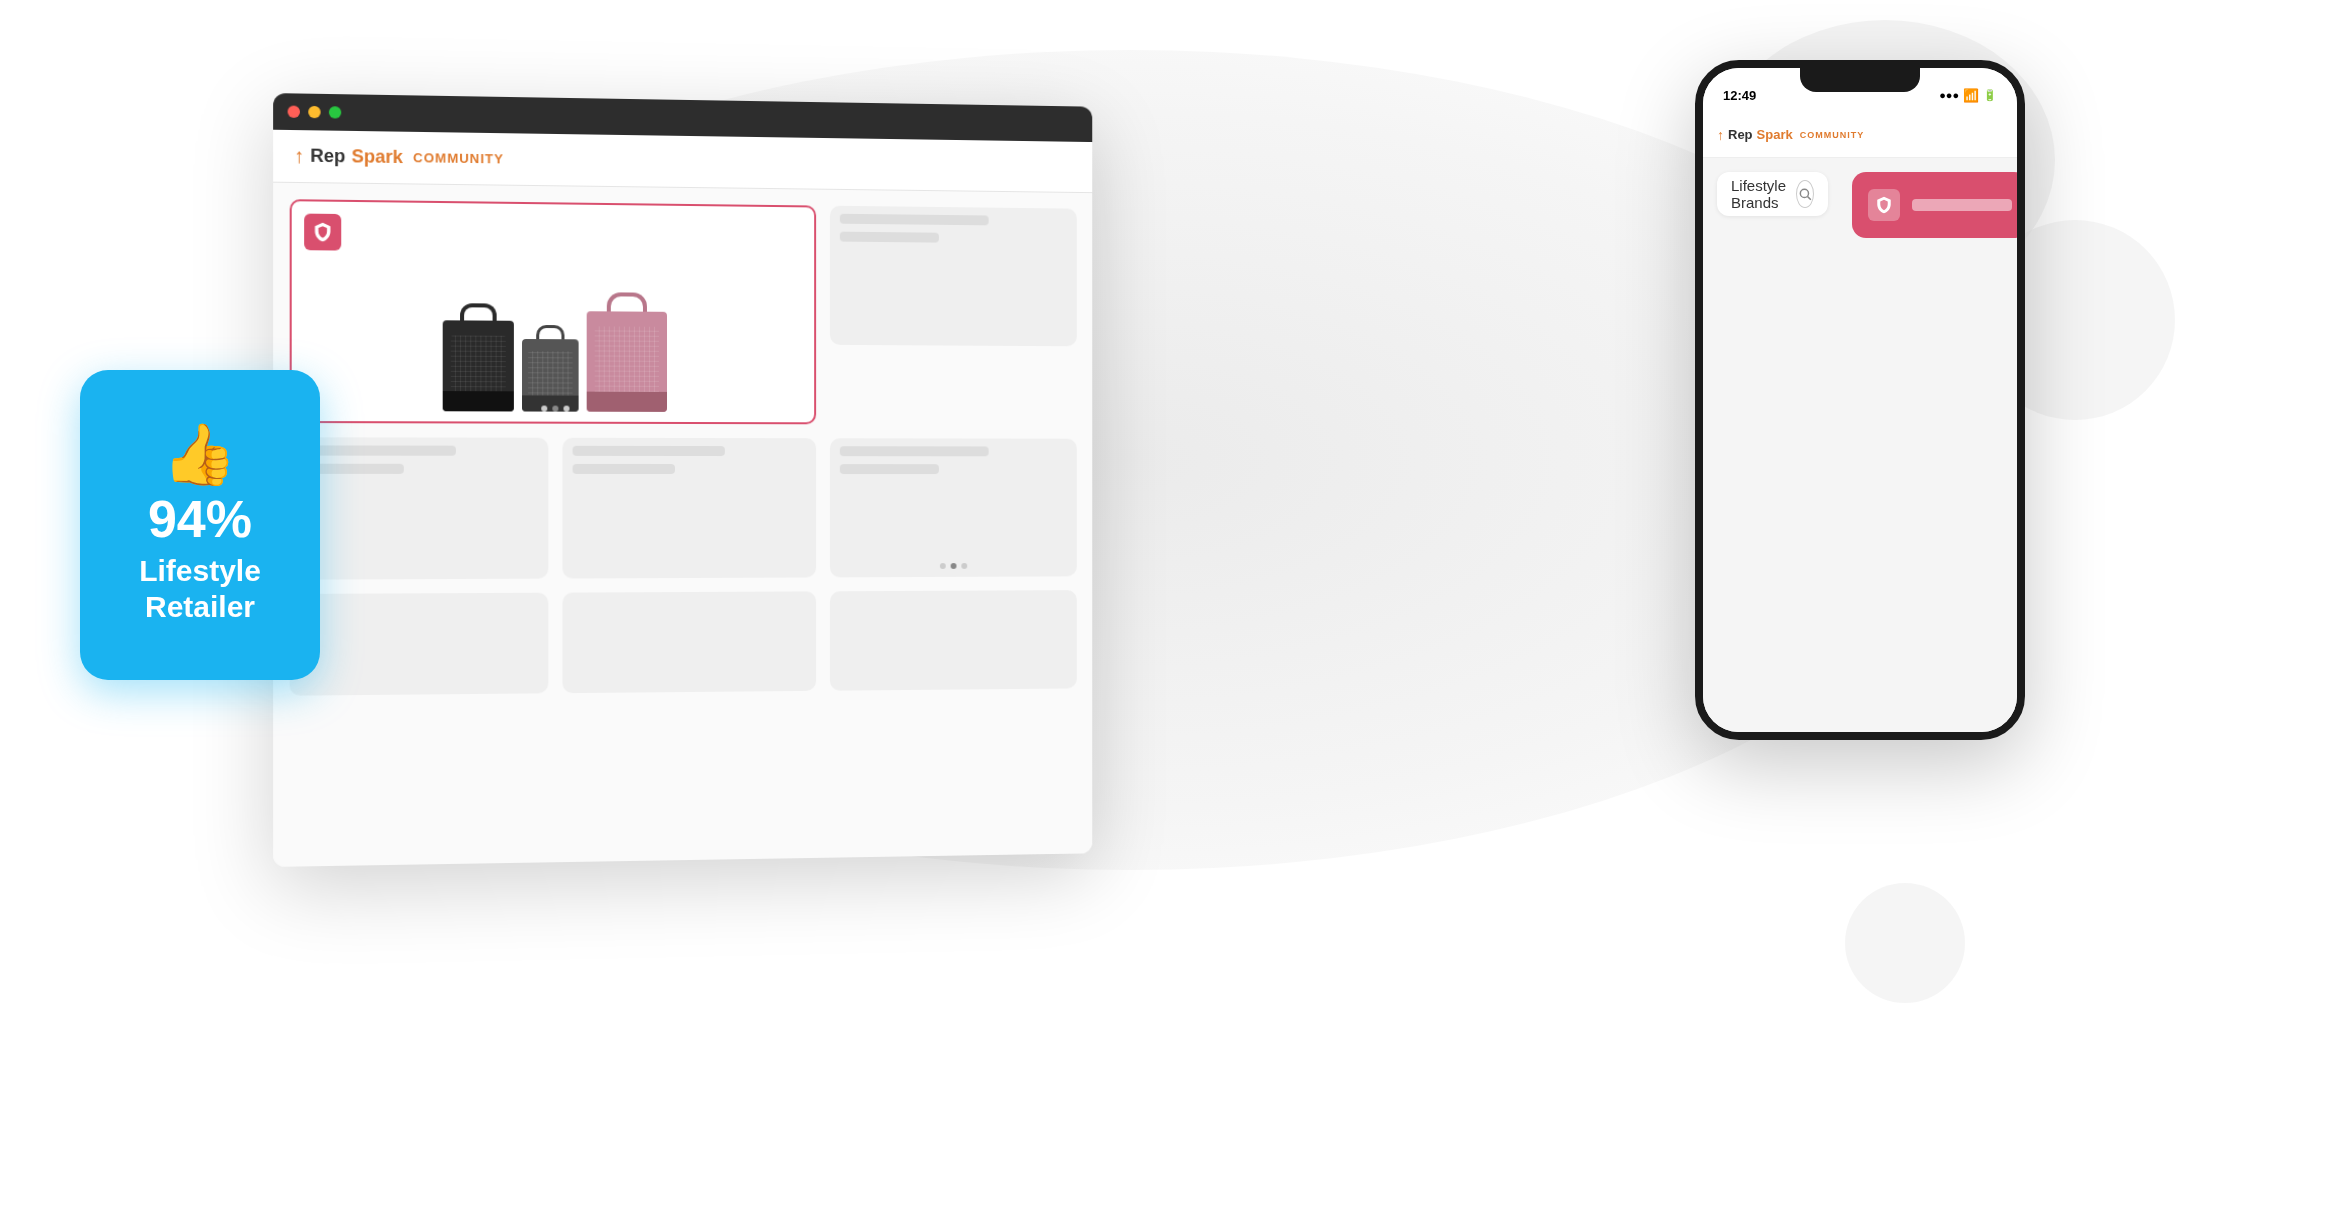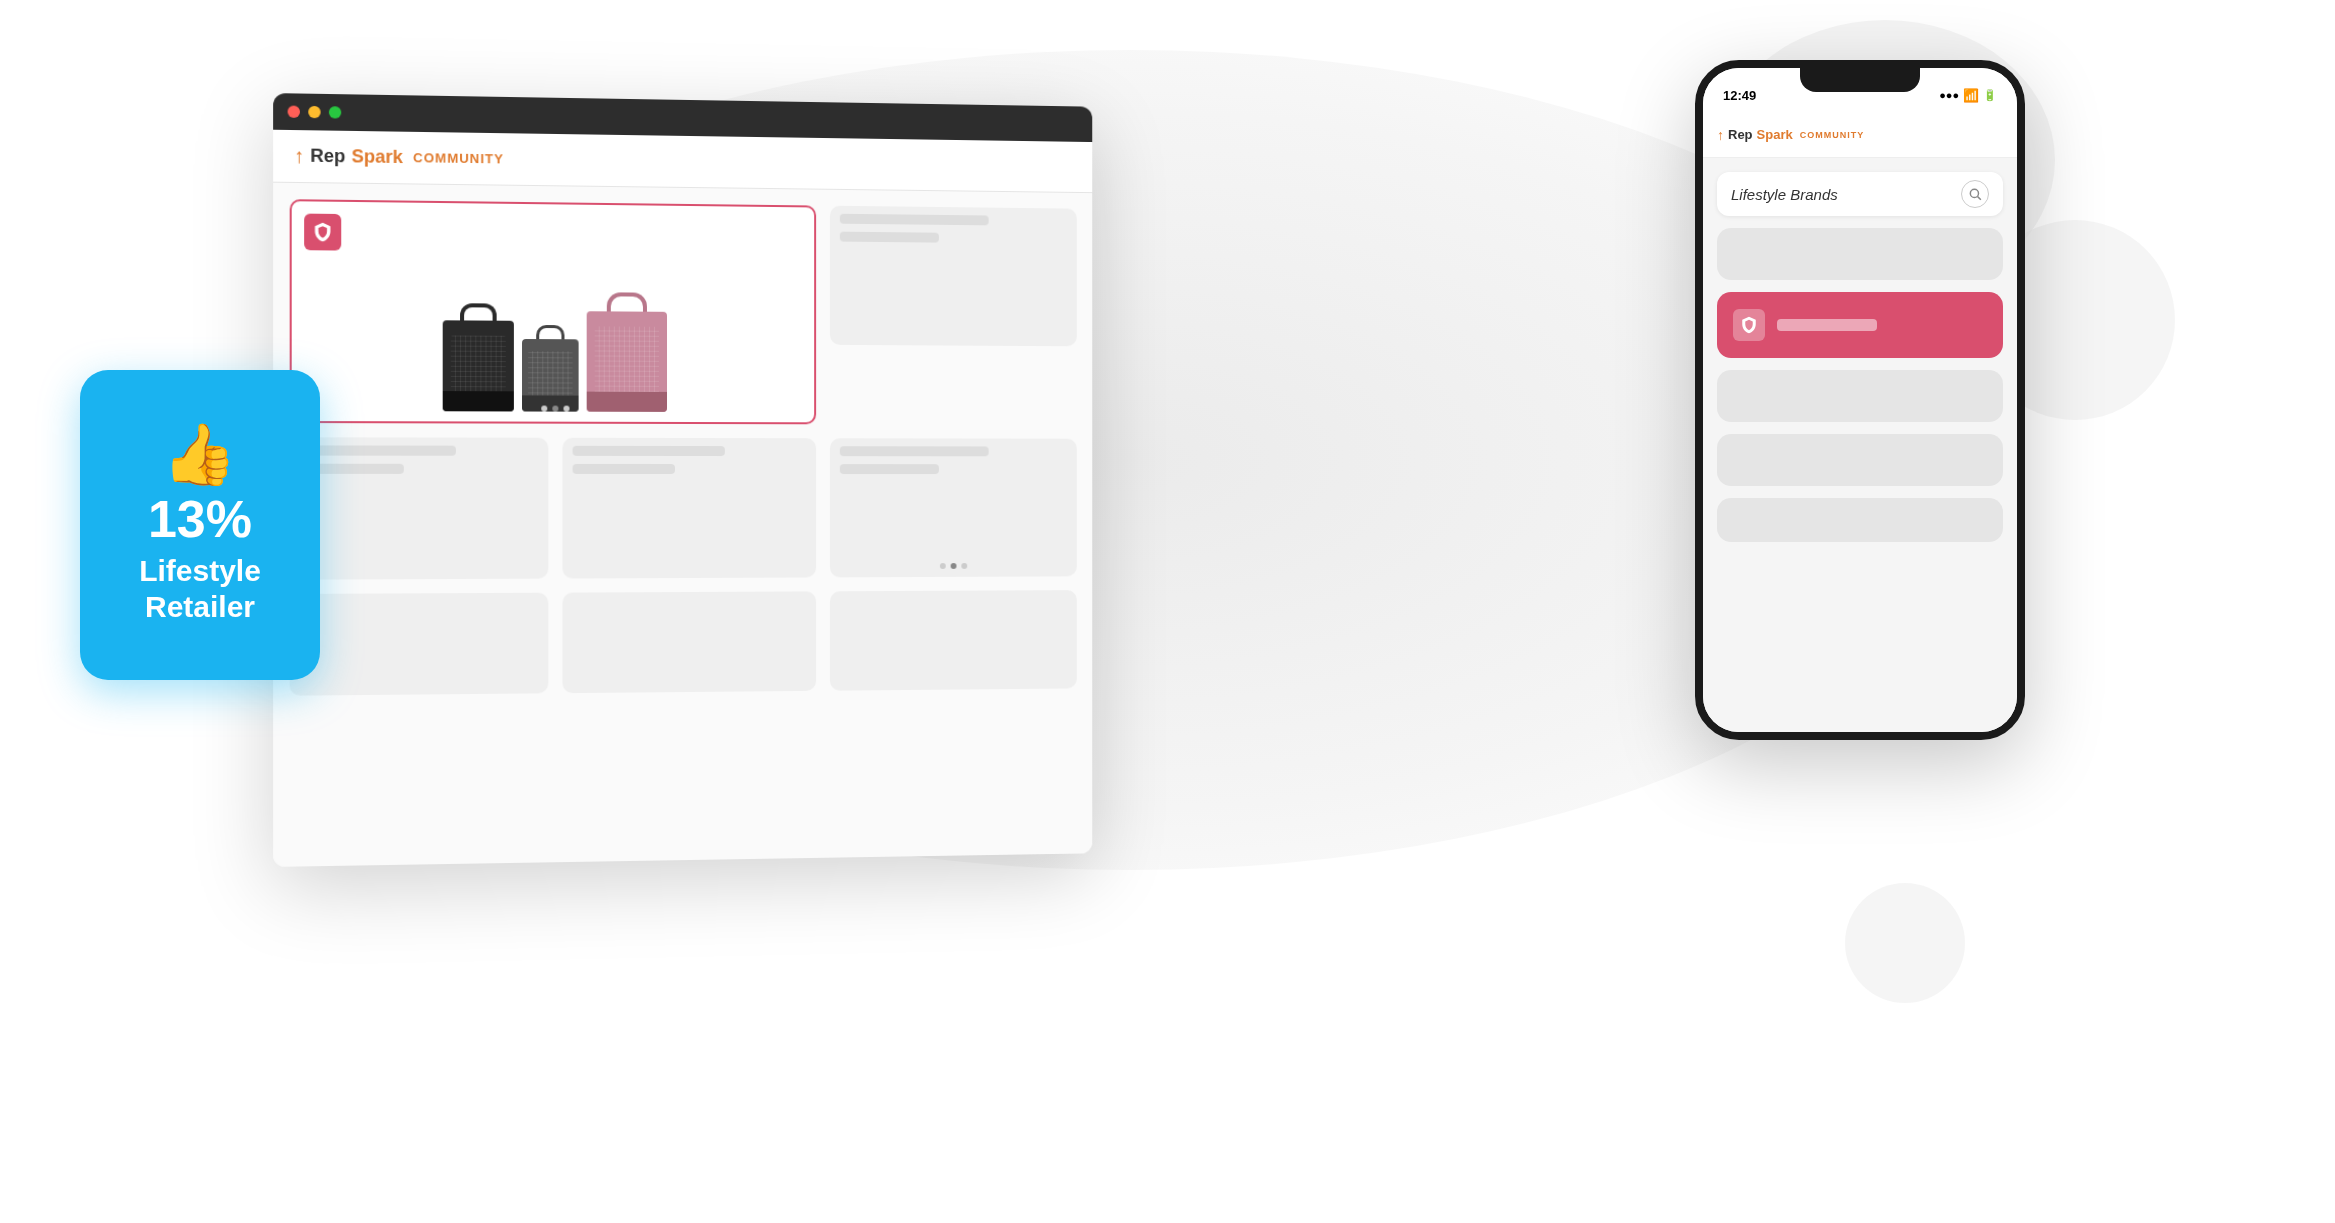--- a/index.html
+++ b/index.html
@@ -359,23 +359,22 @@
       display: flex;
       align-items: center;
       gap: 4px;
     }
 
     .phone-content {
       background: #f5f5f5;
       height: calc(680px - 44px - 46px);
       padding: 14px;
       display: flex;
-      flex-direction: column;
+      flex-direction: row;
       gap: 12px;
-      font-style: italic;
     }
 
     .phone-search-bar {
       background: white;
       border-radius: 12px;
       height: 44px;
       display: flex;
       align-items: center;
       padding: 0 14px;
       justify-content: space-between;
@@ -536,21 +535,21 @@
       <div class="row2" style="margin-top:14px;">
         <div class="grid-card" style="height:100px;"></div>
         <div class="grid-card" style="height:100px;"></div>
         <div class="grid-card" style="height:100px;"></div>
       </div>
     </div>
   </div>
 
   <div class="approval-badge">
     <span class="thumbs-up-icon">👍</span>
-    <span class="badge-percent">13%</span>
+    <span class="badge-percent">94%</span>
     <span class="badge-line2"><span>Lifestyle</span><br><span>Retailer</span></span>
   </div>
 
   <div class="phone-frame">
     <div class="phone-notch"></div>
 
     <div class="phone-status-bar">
       <span class="status-time">12:49</span>
       <div class="status-icons">
         <span>●●●</span>

